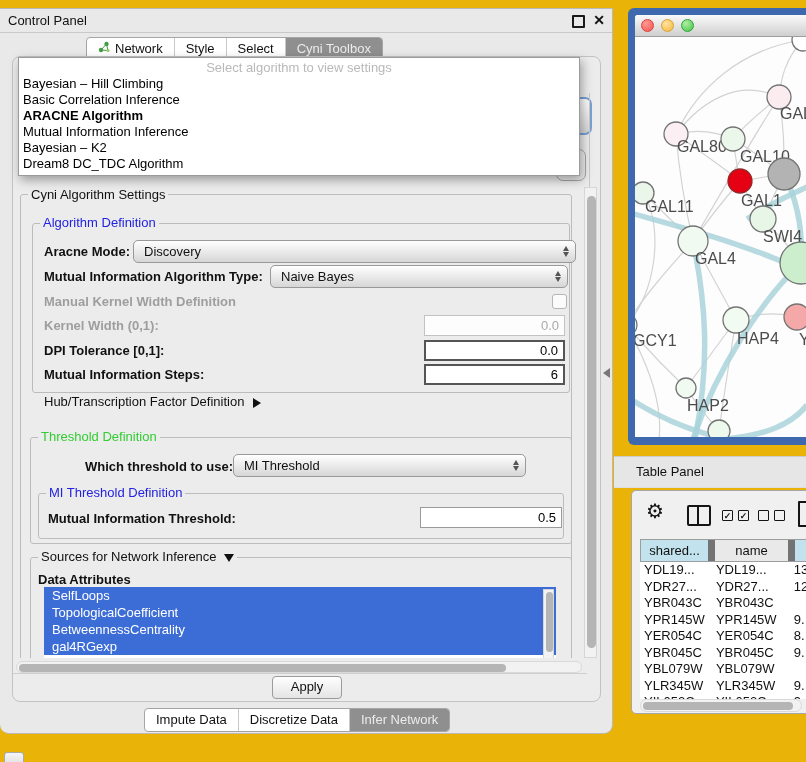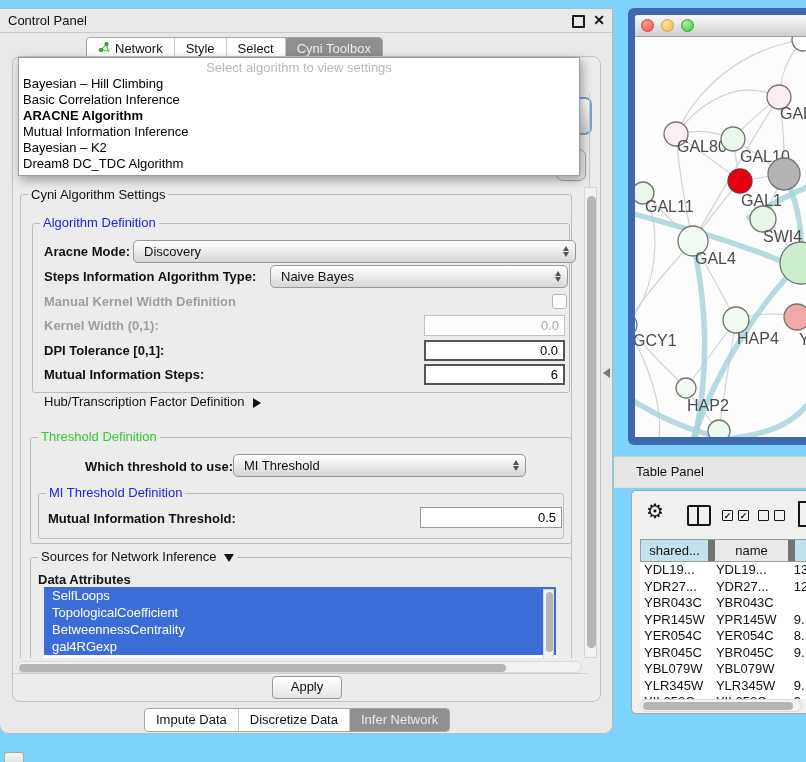--- a/index.html
+++ b/index.html
@@ -1,16 +1,16 @@
 <!DOCTYPE html>
 <html><head>
 <meta charset="utf-8">
 <style>
   html,body{margin:0;padding:0;}
-  #screen{position:relative;width:806px;height:762px;background:#7dd3fc;overflow:hidden;
+  #screen{position:relative;width:806px;height:762px;background:#eab308;overflow:hidden;
           font-family:"Liberation Sans",sans-serif;color:#111;}
   
   #cp{position:absolute;left:0;top:8px;width:613px;height:726px;background:#e9e9e9;
       border:1px solid #b9b9b9;border-left:none;border-radius:0 0 9px 9px;box-sizing:border-box;}
   #cp-titlebar{position:absolute;left:0;top:0;width:100%;height:23px;border-bottom:1px solid #c9c9c9;}
   #cp-title{position:absolute;left:8px;top:4px;font-size:13px;}
   .win-max{position:absolute;right:27px;top:6px;width:9px;height:9px;border:2px solid #1a1a1a;border-radius:1px;}
   .win-close{position:absolute;right:7px;top:3px;font-size:14px;font-weight:bold;color:#111;}
   
   .tabbar{position:absolute;display:flex;height:22px;background:#fff;border:1px solid #a5a5a5;
@@ -170,21 +170,21 @@
 
       <div class="flabel" style="left:28px;top:57px;">Aracne Mode:</div>
       <div class="combo" style="left:109px;top:53px;width:443px;margin-left:8px;">
         <span>Discovery</span>
         <span class="arrows">
             <span class="arr-up"></span>
             <span class="arr-dn"></span>
           </span>
       </div>
 
-      <div class="flabel" style="left:28px;top:82px;">Steps Information Algorithm Type:</div>
+      <div class="flabel" style="left:28px;top:82px;">Mutual Information Algorithm Type:</div>
       <div class="combo" style="left:254px;top:78px;width:298px;">
         <span>Naive Bayes</span>
         <span class="arrows">
             <span class="arr-up"></span>
             <span class="arr-dn"></span>
           </span>
       </div>
 
       <div class="flabel dis" style="left:28px;top:107px;">Manual Kernel Width Definition</div>
       <span class="checkbox" style="left:536px;top:107px;"></span>

